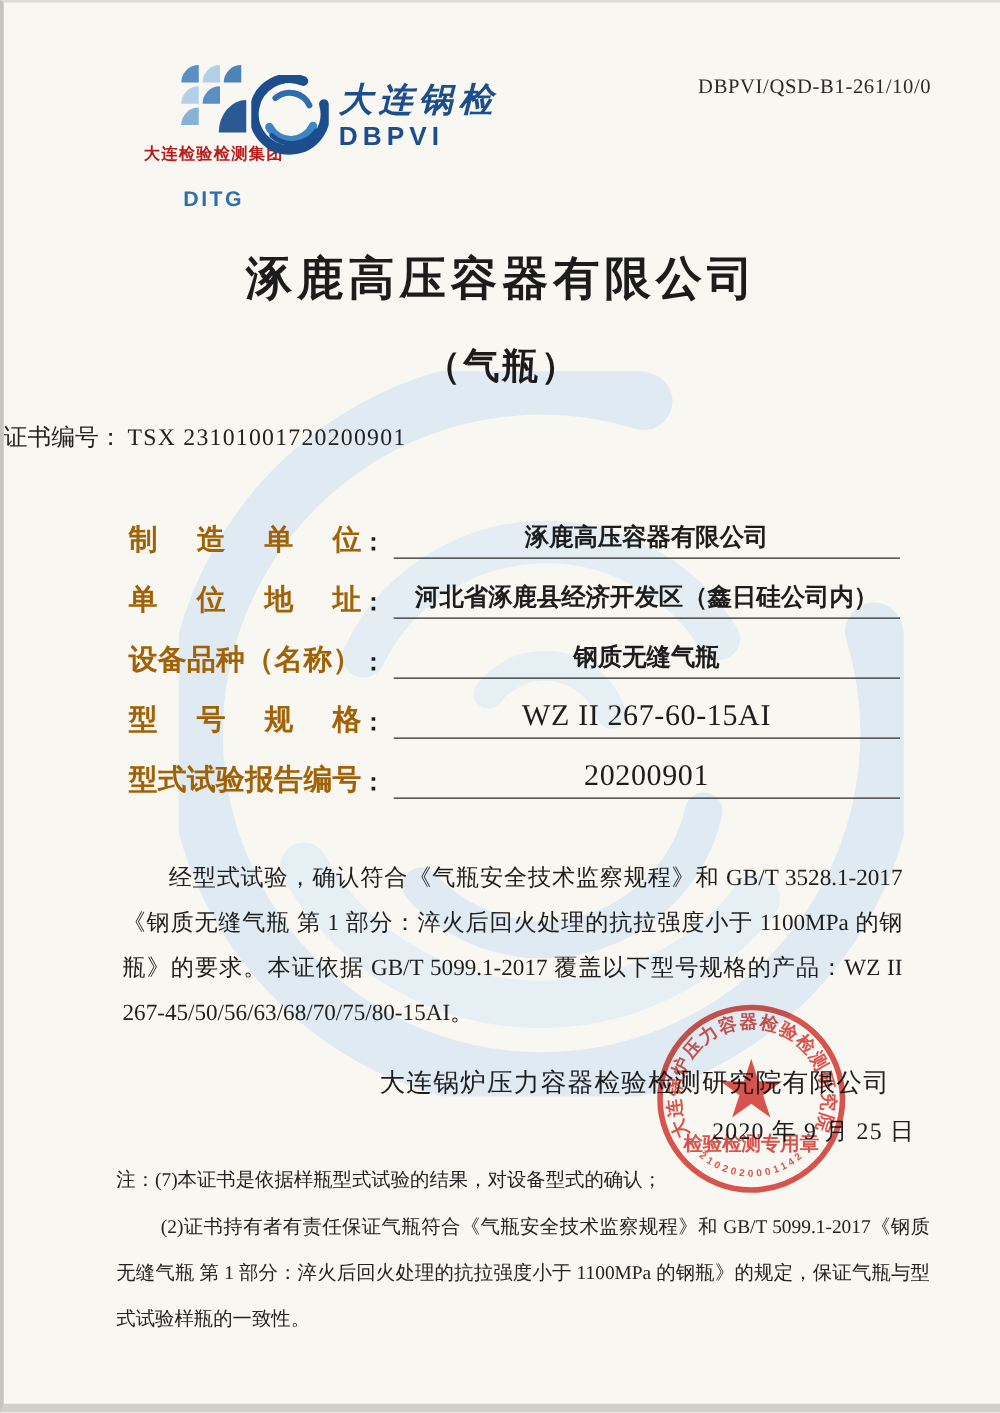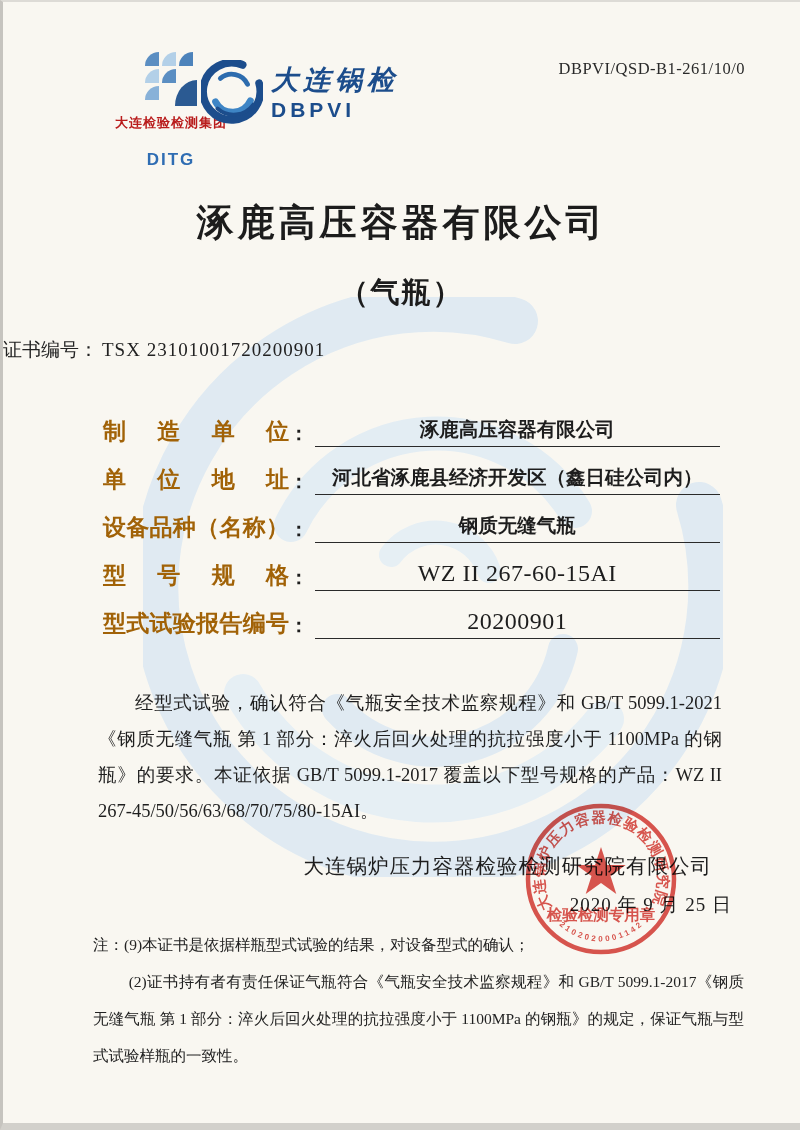--- a/index.html
+++ b/index.html
@@ -134,21 +134,21 @@
         <span class="fcolon">：</span>
       <span class="fline latin">WZ II 267-60-15AI</span>
     </div>
     <div class="frow">
       <span class="flabel">型式试验报告编号</span>
         <span class="fcolon">：</span>
       <span class="fline latin">20200901</span>
     </div>
   </div>
 
-  <p class="bodytext">经型式试验，确认符合《气瓶安全技术监察规程》和 GB/T 5099.1-2021《钢质无缝气瓶 第 1 部分：淬火后回火处理的抗拉强度小于 1100MPa 的钢瓶》的要求。本证依据 GB/T 5099.1-2017 覆盖以下型号规格的产品：WZ II 267-45/50/56/63/68/70/75/80-15AI。</p>
+  <p class="bodytext">经型式试验，确认符合《气瓶安全技术监察规程》和 GB/T 3528.1-2017《钢质无缝气瓶 第 1 部分：淬火后回火处理的抗拉强度小于 1100MPa 的钢瓶》的要求。本证依据 GB/T 5099.1-2017 覆盖以下型号规格的产品：WZ II 267-45/50/56/63/68/70/75/80-15AI。</p>
 
   <div class="company">大连锅炉压力容器检验检测研究院有限公司</div>
   <div class="sdate">2020 年 9 月 25 日</div>
 
   <svg class="stamp" width="168" height="168" viewBox="-84 -84 168 168">
     <defs>
       <path id="ringPath" d="M -49.4,28.5 A 57,57 0 1 1 49.4,28.5" fill="none"></path>
       <path id="serialPath" d="M -42,46 A 62,62 0 0 0 42,46" fill="none"></path>
     </defs>
     <circle cx="0" cy="0" r="73" fill="none" stroke="#d9453e" stroke-width="4.5"></circle>
@@ -156,17 +156,17 @@
       <textPath href="#ringPath" startOffset="0" textLength="296">大连锅炉压力容器检验检测研究院有限公司</textPath>
     </text>
     <polygon fill="#d9453e" points="0,-32 5.9,-14.1 24.7,-14 9.5,-2.9 15.3,15 0,4 -15.3,15 -9.5,-2.9 -24.7,-14 -5.9,-14.1"></polygon>
     <text x="0" y="41" text-anchor="middle" font-size="15.5" font-weight="bold" fill="#d9453e">检验检测专用章</text>
     <text font-size="8" font-weight="bold" fill="#d9453e" letter-spacing="1">
       <textPath href="#serialPath" startOffset="0" textLength="106">210202000114222</textPath>
     </text>
   </svg>
 
   <div class="notes">
-    <p class="n1">注：(9)本证书是依据样瓶型式试验的结果，对设备型式的确认；</p>
+    <p class="n1">注：(7)本证书是依据样瓶型式试验的结果，对设备型式的确认；</p>
     <p class="n2">(2)证书持有者有责任保证气瓶符合《气瓶安全技术监察规程》和 GB/T 5099.1-2017《钢质无缝气瓶 第 1 部分：淬火后回火处理的抗拉强度小于 1100MPa 的钢瓶》的规定，保证气瓶与型式试验样瓶的一致性。</p>
   </div>
 
 </div>
 
 </body></html>

